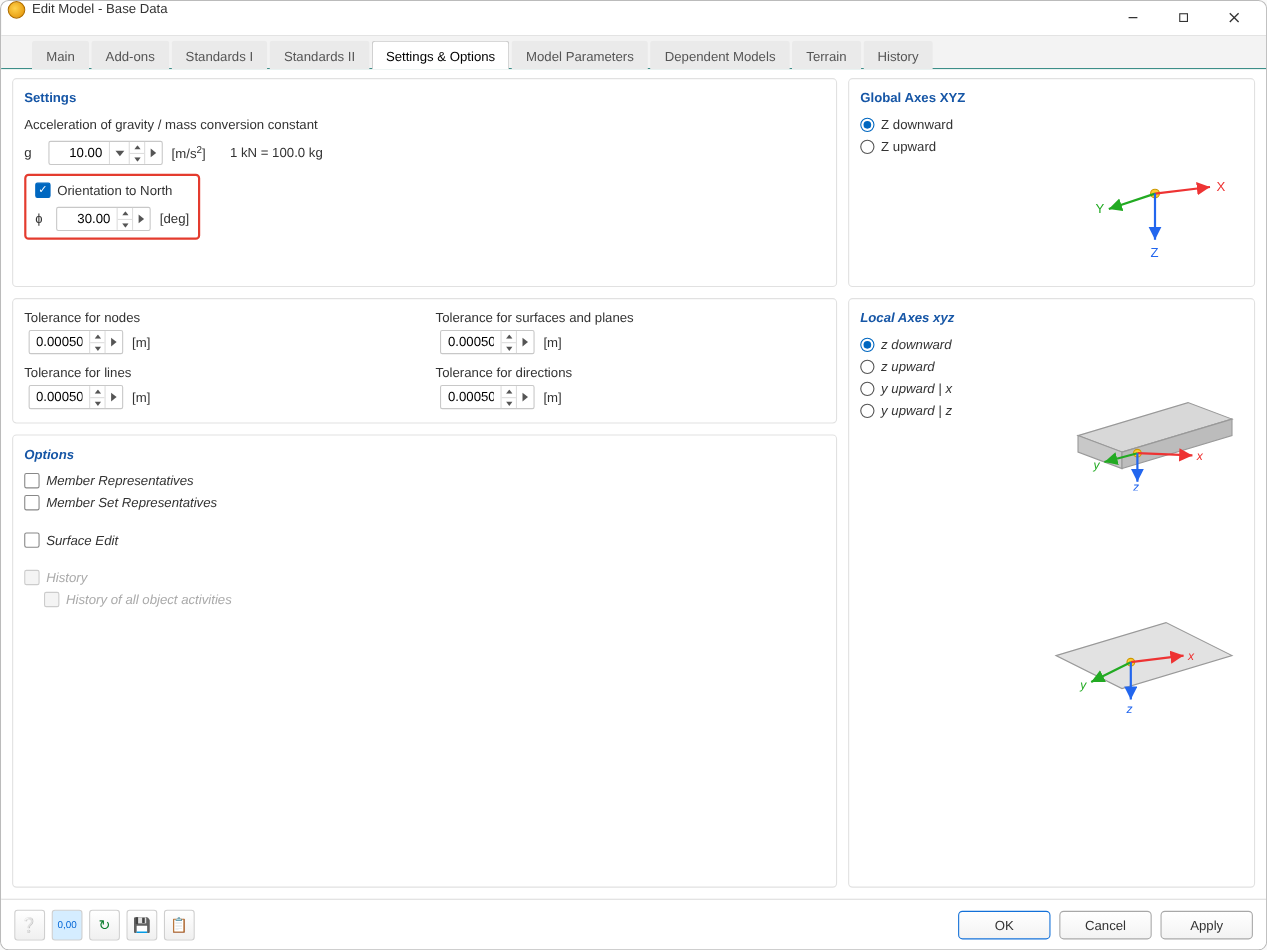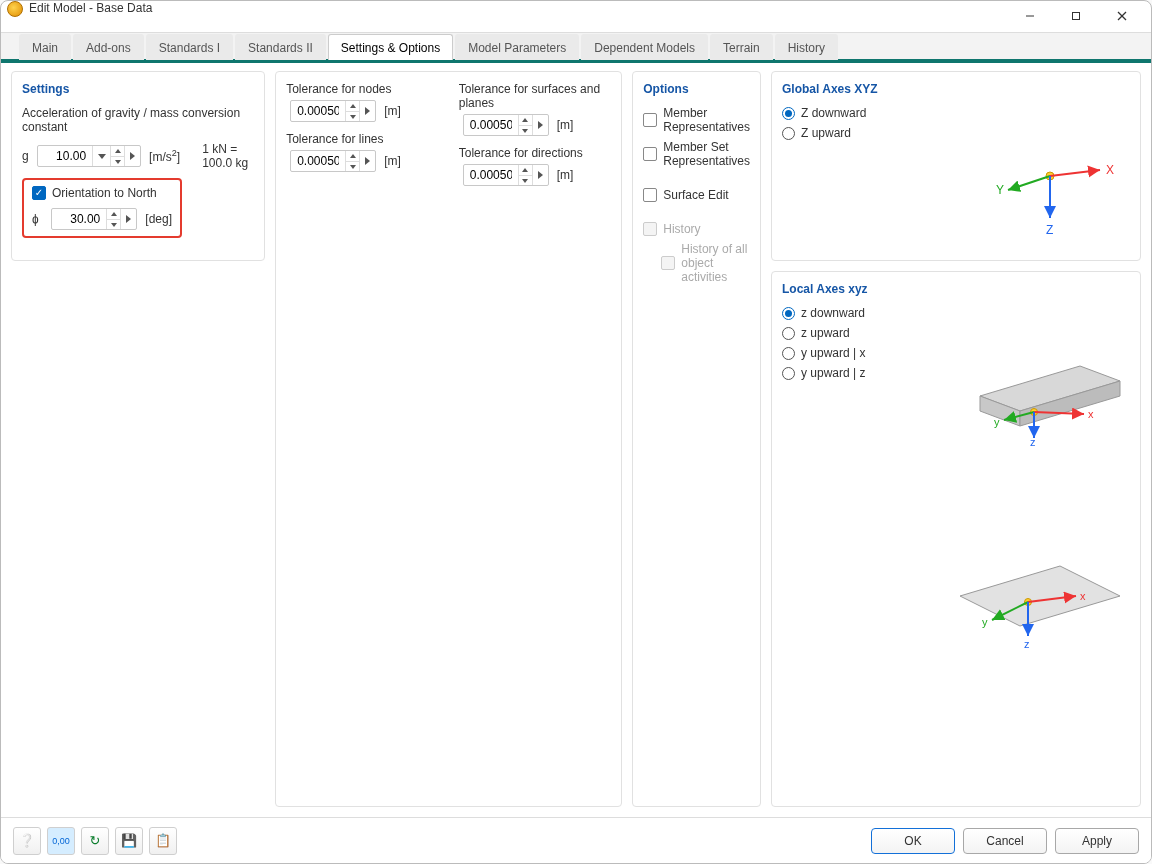--- a/index.html
+++ b/index.html
@@ -4,29 +4,29 @@
 <style>
   * { box-sizing: border-box; font-family: "Segoe UI", Tahoma, sans-serif; }
   html, body { margin:0; padding:0; width:1152px; height:864px; background:#f9f9f9; }
   .window { width:1152px; height:864px; background:#fff; border:1px solid #bbb; border-radius:8px; display:flex; flex-direction:column; overflow:hidden;}
   .titlebar { height:32px; display:flex; align-items:flex-start; padding:0 6px; border-bottom:1px solid #ddd;}
   .titlebar .appicon { width:16px; height:16px; border-radius:50%; background:radial-gradient(circle at 40% 40%, #ffd24d, #e08d00); border:1px solid #b06f00; margin-right:6px;}
   .titlebar .title { font-size:12px; color:#333;}
   .titlebar .winbtns { margin-left:auto; display:flex; gap:0;}
   .winbtn { width:46px; height:30px; display:flex; align-items:center; justify-content:center; font-size:13px; color:#333;}
   .winbtn svg { width:10px; height:10px;}
-  .tabs-row { height:30px; display:flex; align-items:flex-end; padding-left:18px; background:#f3f3f3; border-bottom:4px solid #0f766e;}
+  .tabs-row { height:30px; display:flex; align-items:flex-end; padding-left:28px; background:#f3f3f3; border-bottom:1px solid #0f766e;}
   .tab { padding:6px 12px 5px; font-size:12px; color:#555; border:1px solid transparent; border-bottom:none; margin-right:0; position:relative; top:1px; background:#eaeaea; border-radius:3px 3px 0 0;}
   .tab + .tab { margin-left:2px;}
   .tab.active { background:#fff; border-color:#ccc; color:#000000; font-weight:500;}
   .content { flex:1; display:flex; gap:10px; padding:8px 10px 10px; background:#fff;}
-  .left-col { flex:1; display:flex; flex-direction:row; gap:10px;}
+  .left-col { flex:1; display:flex; flex-direction:column; gap:10px;}
   .right-col { width:370px; display:flex; flex-direction:column; gap:10px;}
   .panel { border:1px solid #e1e1e1; border-radius:4px; background:#fff; padding:10px 10px 12px;}
-  .panel.flex-grow { flex:1;}
+  .panel.flex-grow { flex:1;font-style:italic;}
   .panel-title { font-size:12px; font-weight:600; color:#1656a6; margin-bottom:10px;}
   .row { display:flex; align-items:center; font-size:12px; color:#333; margin-bottom:8px;}
   .row:last-child { margin-bottom:0;}
   .lbl { font-size:12px; color:#333;}
   .sym { width:18px; display:inline-block;}
   .numbox { display:inline-flex; height:22px; border:1px solid #c8c8c8; background:#fff; border-radius:2px; margin:0 4px;}
   .numbox input { width:54px; border:none; outline:none; text-align:right; font-size:12px; padding:0 6px; background:transparent;}
   .numbox.small input { width:54px; }
   .dropdown-caret { width:18px; height:20px; display:flex; align-items:center; justify-content:center; border-left:1px solid #ddd;}
   .spinner { width:14px; display:flex; flex-direction:column; border-left:1px solid #ddd;}

